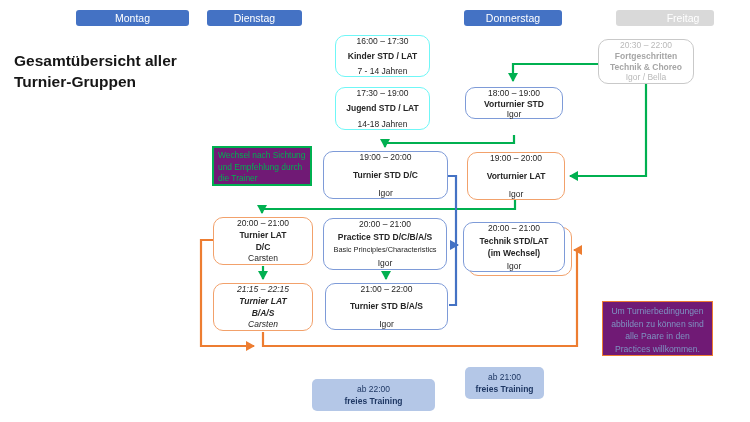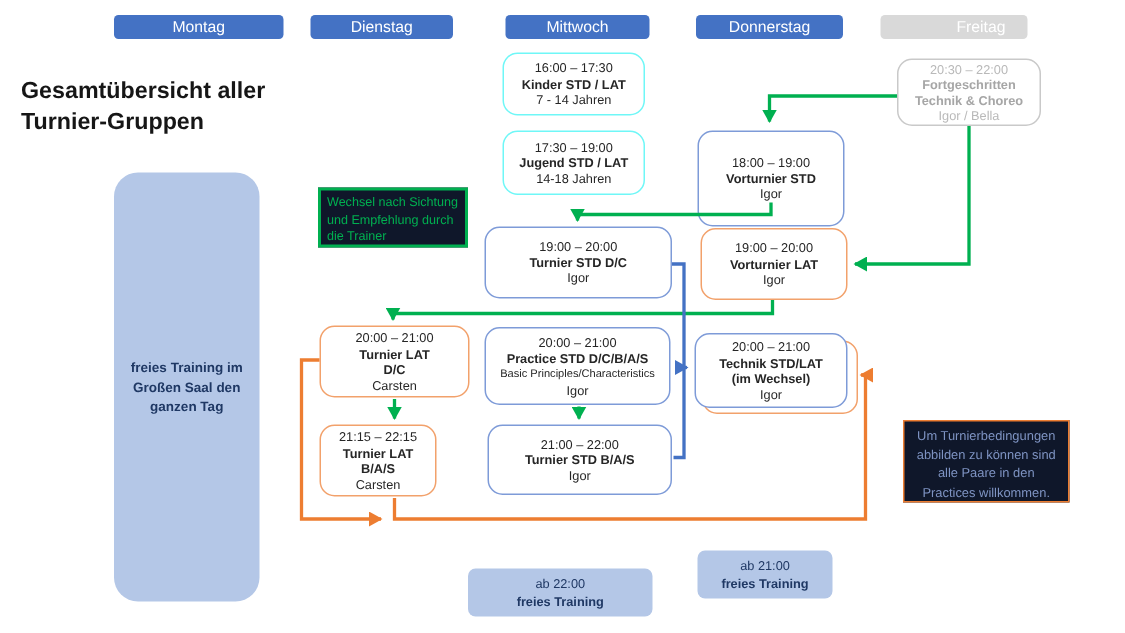--- a/index.html
+++ b/index.html
@@ -27,33 +27,33 @@
     display:flex; flex-direction:column; align-items:center; justify-content:center;
     text-align:center;
   }
   #monday-box { left:76px; top:115px; width:97px; height:286px; border-radius:16px;
     font-weight:bold; font-size:9px; line-height:13px; }
   .freebox { border-radius:5px; font-size:8.5px; line-height:12px; }
   .freebox .bold { font-weight:bold; }
   
   .sbox {
     position:absolute; background:#fff; border:1.6px solid #999; border-radius:10px;
-    display:flex; flex-direction:column; align-items:center; justify-content:center;
+    display:flex; flex-direction:column; align-items:center; justify-content:space-between;
     text-align:center; font-size:8.5px; line-height:10.5px; color:#262626; z-index:2;
   }
   .bc { border-color:#6FF7F7; }
   .bb { border-color:#7E9BD8; }
   .bo { border-color:#F2A16B; }
   .bg { border-color:#C9C9C9; }
   .bg .t, .bg .r { color:#B9B9B9; }
   .bg .bold { color:#A6A6A6; }
   .bold { font-weight:bold; }
   .small { font-size:7.4px; }
   
-  .note { position:absolute; background:#0f172a; text-align:left; }
+  .note { position:absolute; background:#701a75; text-align:left;margin-top:21px; }
   #note-green {
     left:212px; top:125px; width:100px; height:40px;
     border:2.5px solid #00B050; color:#00B050; font-size:8.4px; line-height:11.5px;
     padding:2px 4px;
   }
   #note-orange {
     left:602px; top:280px; width:111px; height:55px;
     border:1.5px solid #ED7D31; color:#7E93C2; font-size:8.6px; line-height:12.5px;
     padding:3px 6px;
     text-align:center;
@@ -65,34 +65,28 @@
   }
   #connector-lines { position:absolute; left:0; top:0; z-index:5; pointer-events:none; }
 </style>
 </head>
 <body>
 
 <div id="slide">
 
   <div class="day" style="left:76px;width:113px;">Montag</div>
   <div class="day" style="left:207px;width:95px;">Dienstag</div>
-  <div class="day" style="left:337px;width:96px;">Mittwoch</div>
   <div class="day" style="left:464px;width:98px;">Donnerstag</div>
-  <div class="day inactive" style="left:587px;width:98px;padding-left:36px;">Freitag</div>
+  <div class="day inactive" style="left:616px;width:98px;padding-left:36px;">Freitag</div>
 
   <div id="page-title">
     <div>Gesamtübersicht aller</div>
     <div>Turnier-Gruppen</div>
   </div>
 
-  <div id="monday-box" class="fill-blue">
-    <div>freies Training im</div>
-    <div>Großen Saal den</div>
-    <div>ganzen Tag</div>
-  </div>
 
   <div class="sbox bc" style="left:335px;top:35px;width:95px;height:42px;">
     <div class="t">16:00 – 17:30</div>
     <div class="bold">Kinder STD / LAT</div>
     <div class="r">7 - 14 Jahren</div>
   </div>
 
   <div class="sbox bc" style="left:335px;top:87px;width:95px;height:43px;">
     <div class="t">17:30 – 19:00</div>
     <div class="bold">Jugend STD / LAT</div>
@@ -118,28 +112,28 @@
     <div class="r">Igor</div>
   </div>
 
   <div class="sbox bo" style="left:213px;top:217px;width:100px;height:48px;">
     <div class="t">20:00 – 21:00</div>
     <div class="bold">Turnier LAT</div>
     <div class="bold">D/C</div>
     <div class="r">Carsten</div>
   </div>
 
-  <div class="sbox bo" style="left:213px;top:283px;width:78px;height:48px;">
+  <div class="sbox bo" style="left:213px;top:283px;width:100px;height:48px;font-style:italic;">
     <div class="t">21:15 – 22:15</div>
     <div class="bold">Turnier LAT</div>
     <div class="bold">B/A/S</div>
     <div class="r">Carsten</div>
   </div>
 
-  <div class="sbox bb" style="left:465px;top:87px;width:98px;height:64px;">
+  <div class="sbox bb" style="left:465px;top:87px;width:98px;height:32px;">
     <div class="t">18:00 – 19:00</div>
     <div class="bold">Vorturnier STD</div>
     <div class="r">Igor</div>
   </div>
 
   <div class="sbox bo" style="left:467px;top:152px;width:98px;height:48px;">
     <div class="t">19:00 – 20:00</div>
     <div class="bold">Vorturnier LAT</div>
     <div class="r">Igor</div>
   </div>
@@ -169,21 +163,21 @@
     <div>Um Turnierbedingungen</div>
     <div>abbilden zu können sind</div>
     <div>alle Paare in den</div>
     <div>Practices willkommen.</div>
   </div>
 
   <div class="fill-blue freebox" style="left:312px;top:367px;width:123px;height:32px;margin-top:12px;">
     <div>ab 22:00</div>
     <div class="bold">freies Training</div>
   </div>
-  <div class="fill-blue freebox" style="left:465px;top:367px;width:90px;height:32px;">
+  <div class="fill-blue freebox" style="left:465px;top:367px;width:79px;height:32px;">
     <div>ab 21:00</div>
     <div class="bold">freies Training</div>
   </div>
 
   <svg id="connector-lines" width="750" height="422" viewBox="0 0 750 422">
     <defs>
       <marker id="ag" markerUnits="userSpaceOnUse" markerWidth="10" markerHeight="10" refX="8" refY="5" orient="auto">
         <path d="M0,0 L9,5 L0,10 z" fill="#00B050"></path>
       </marker>
       <marker id="ab" markerUnits="userSpaceOnUse" markerWidth="10" markerHeight="10" refX="8" refY="5" orient="auto">

